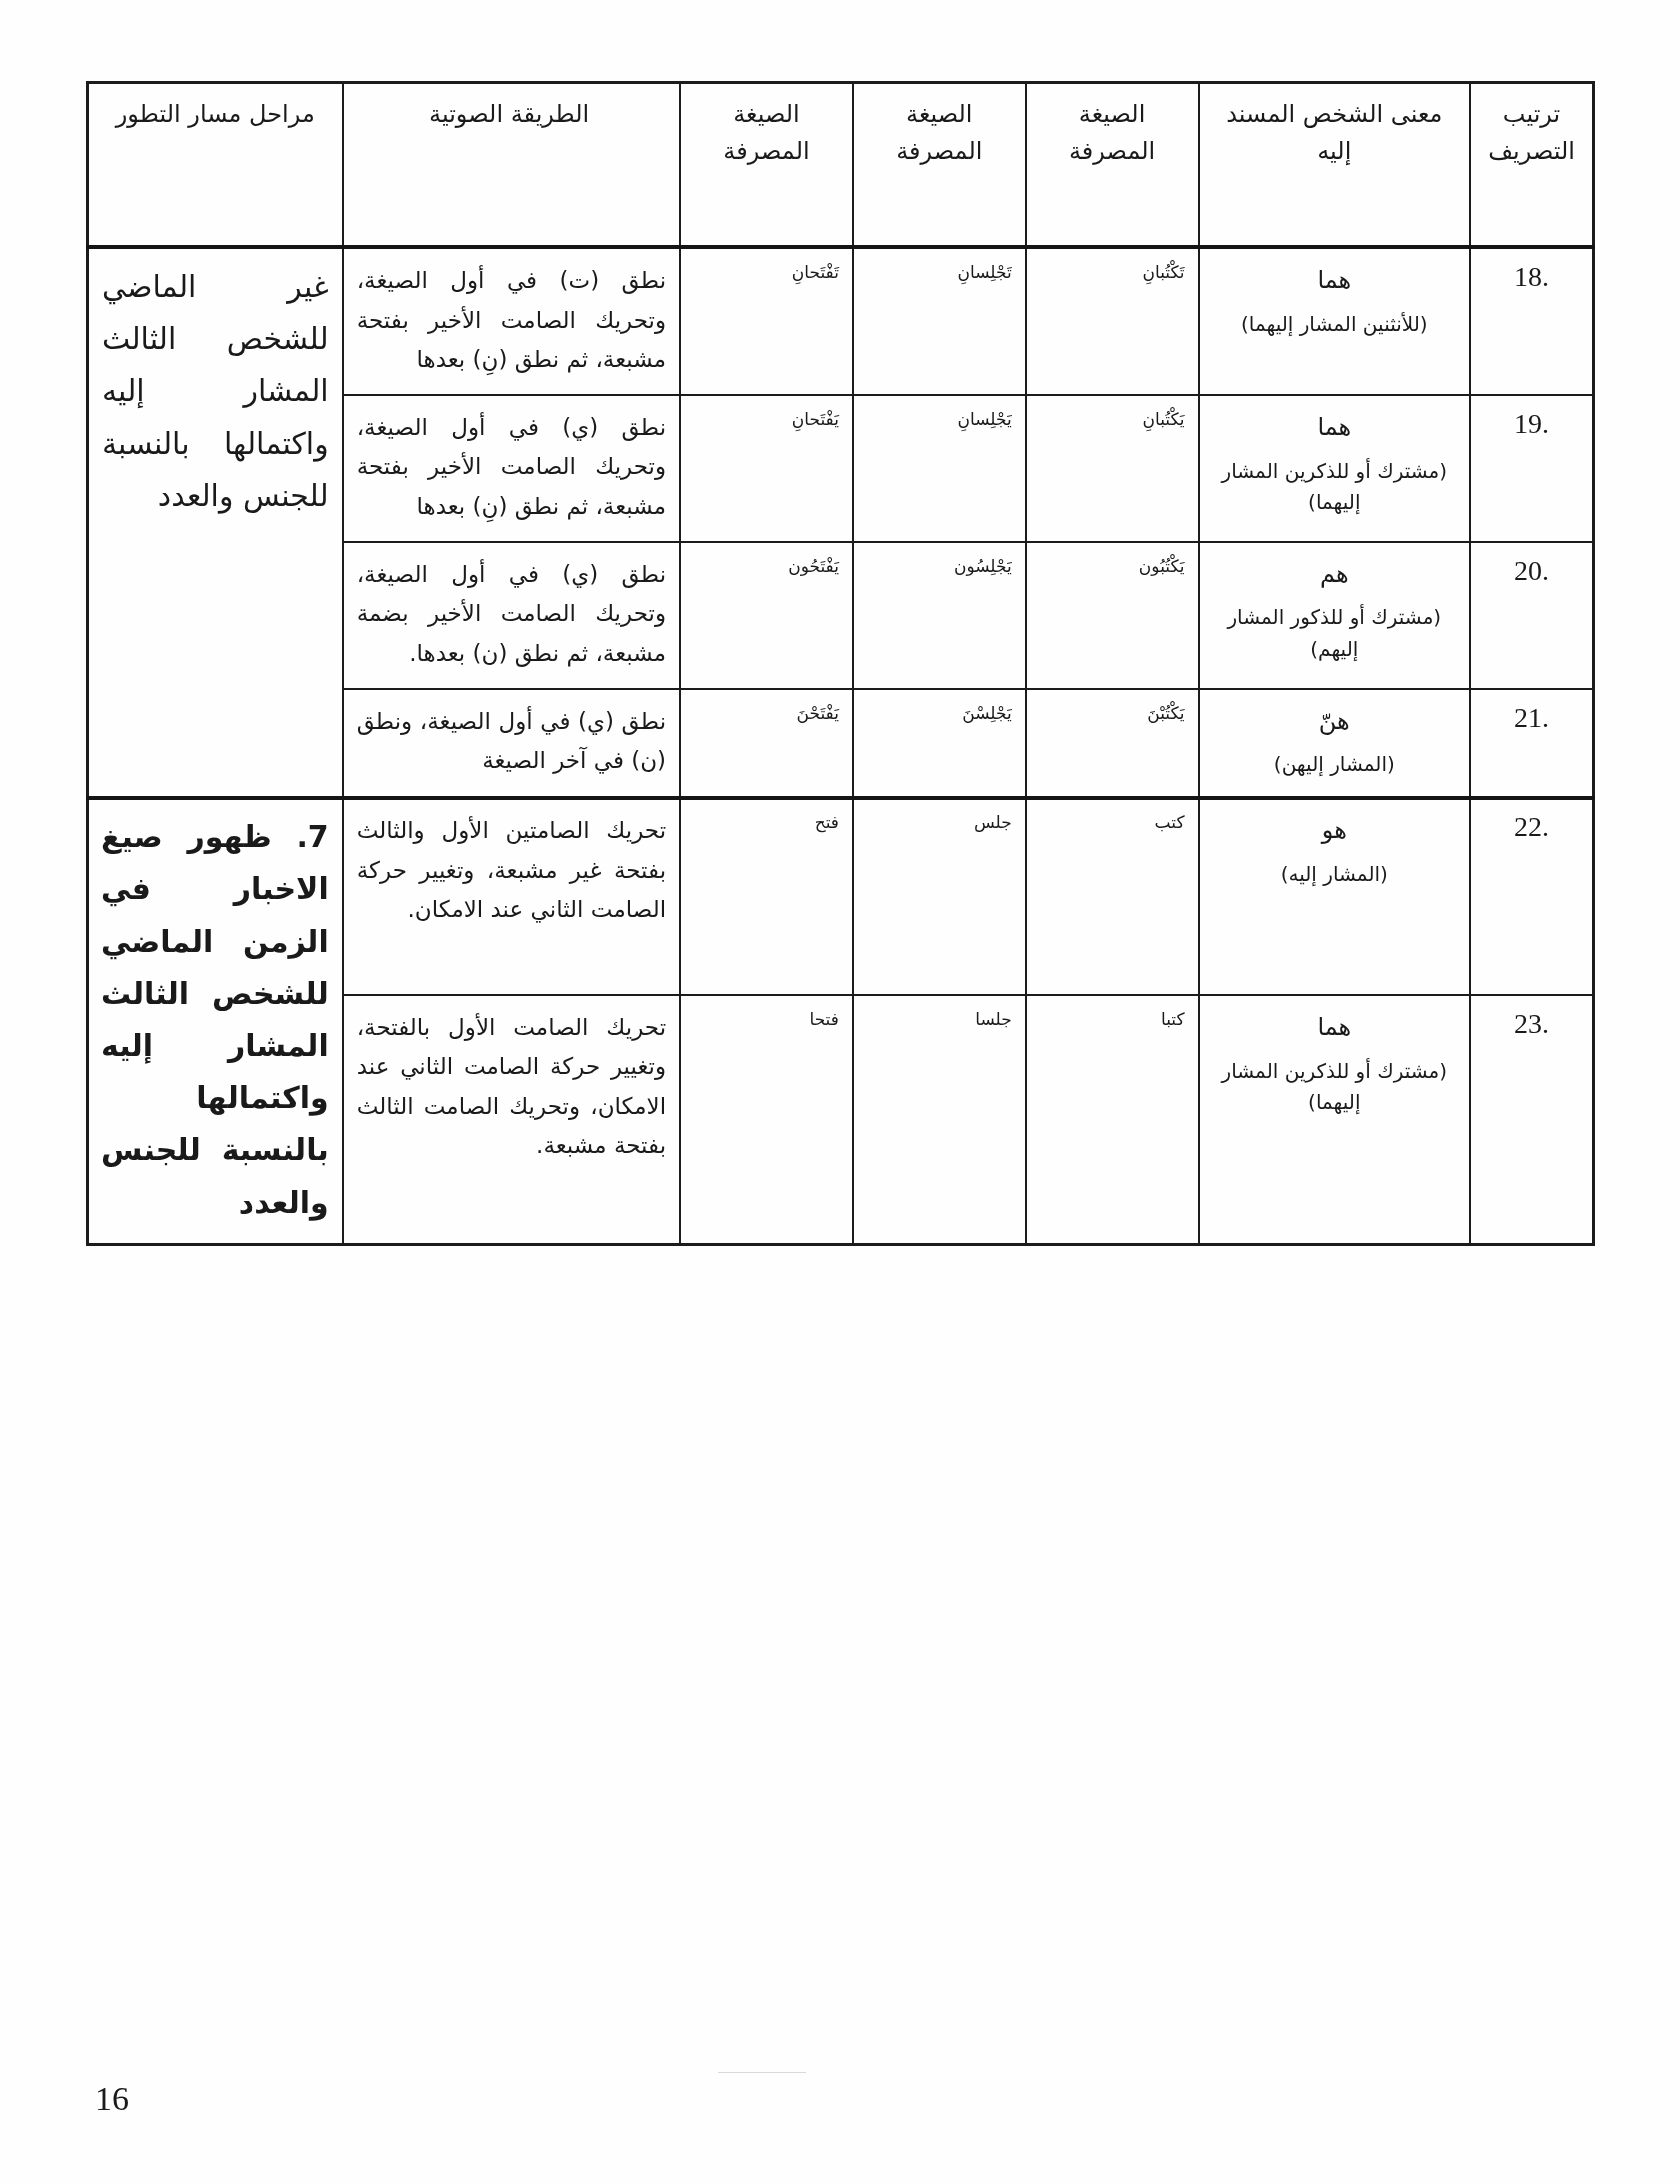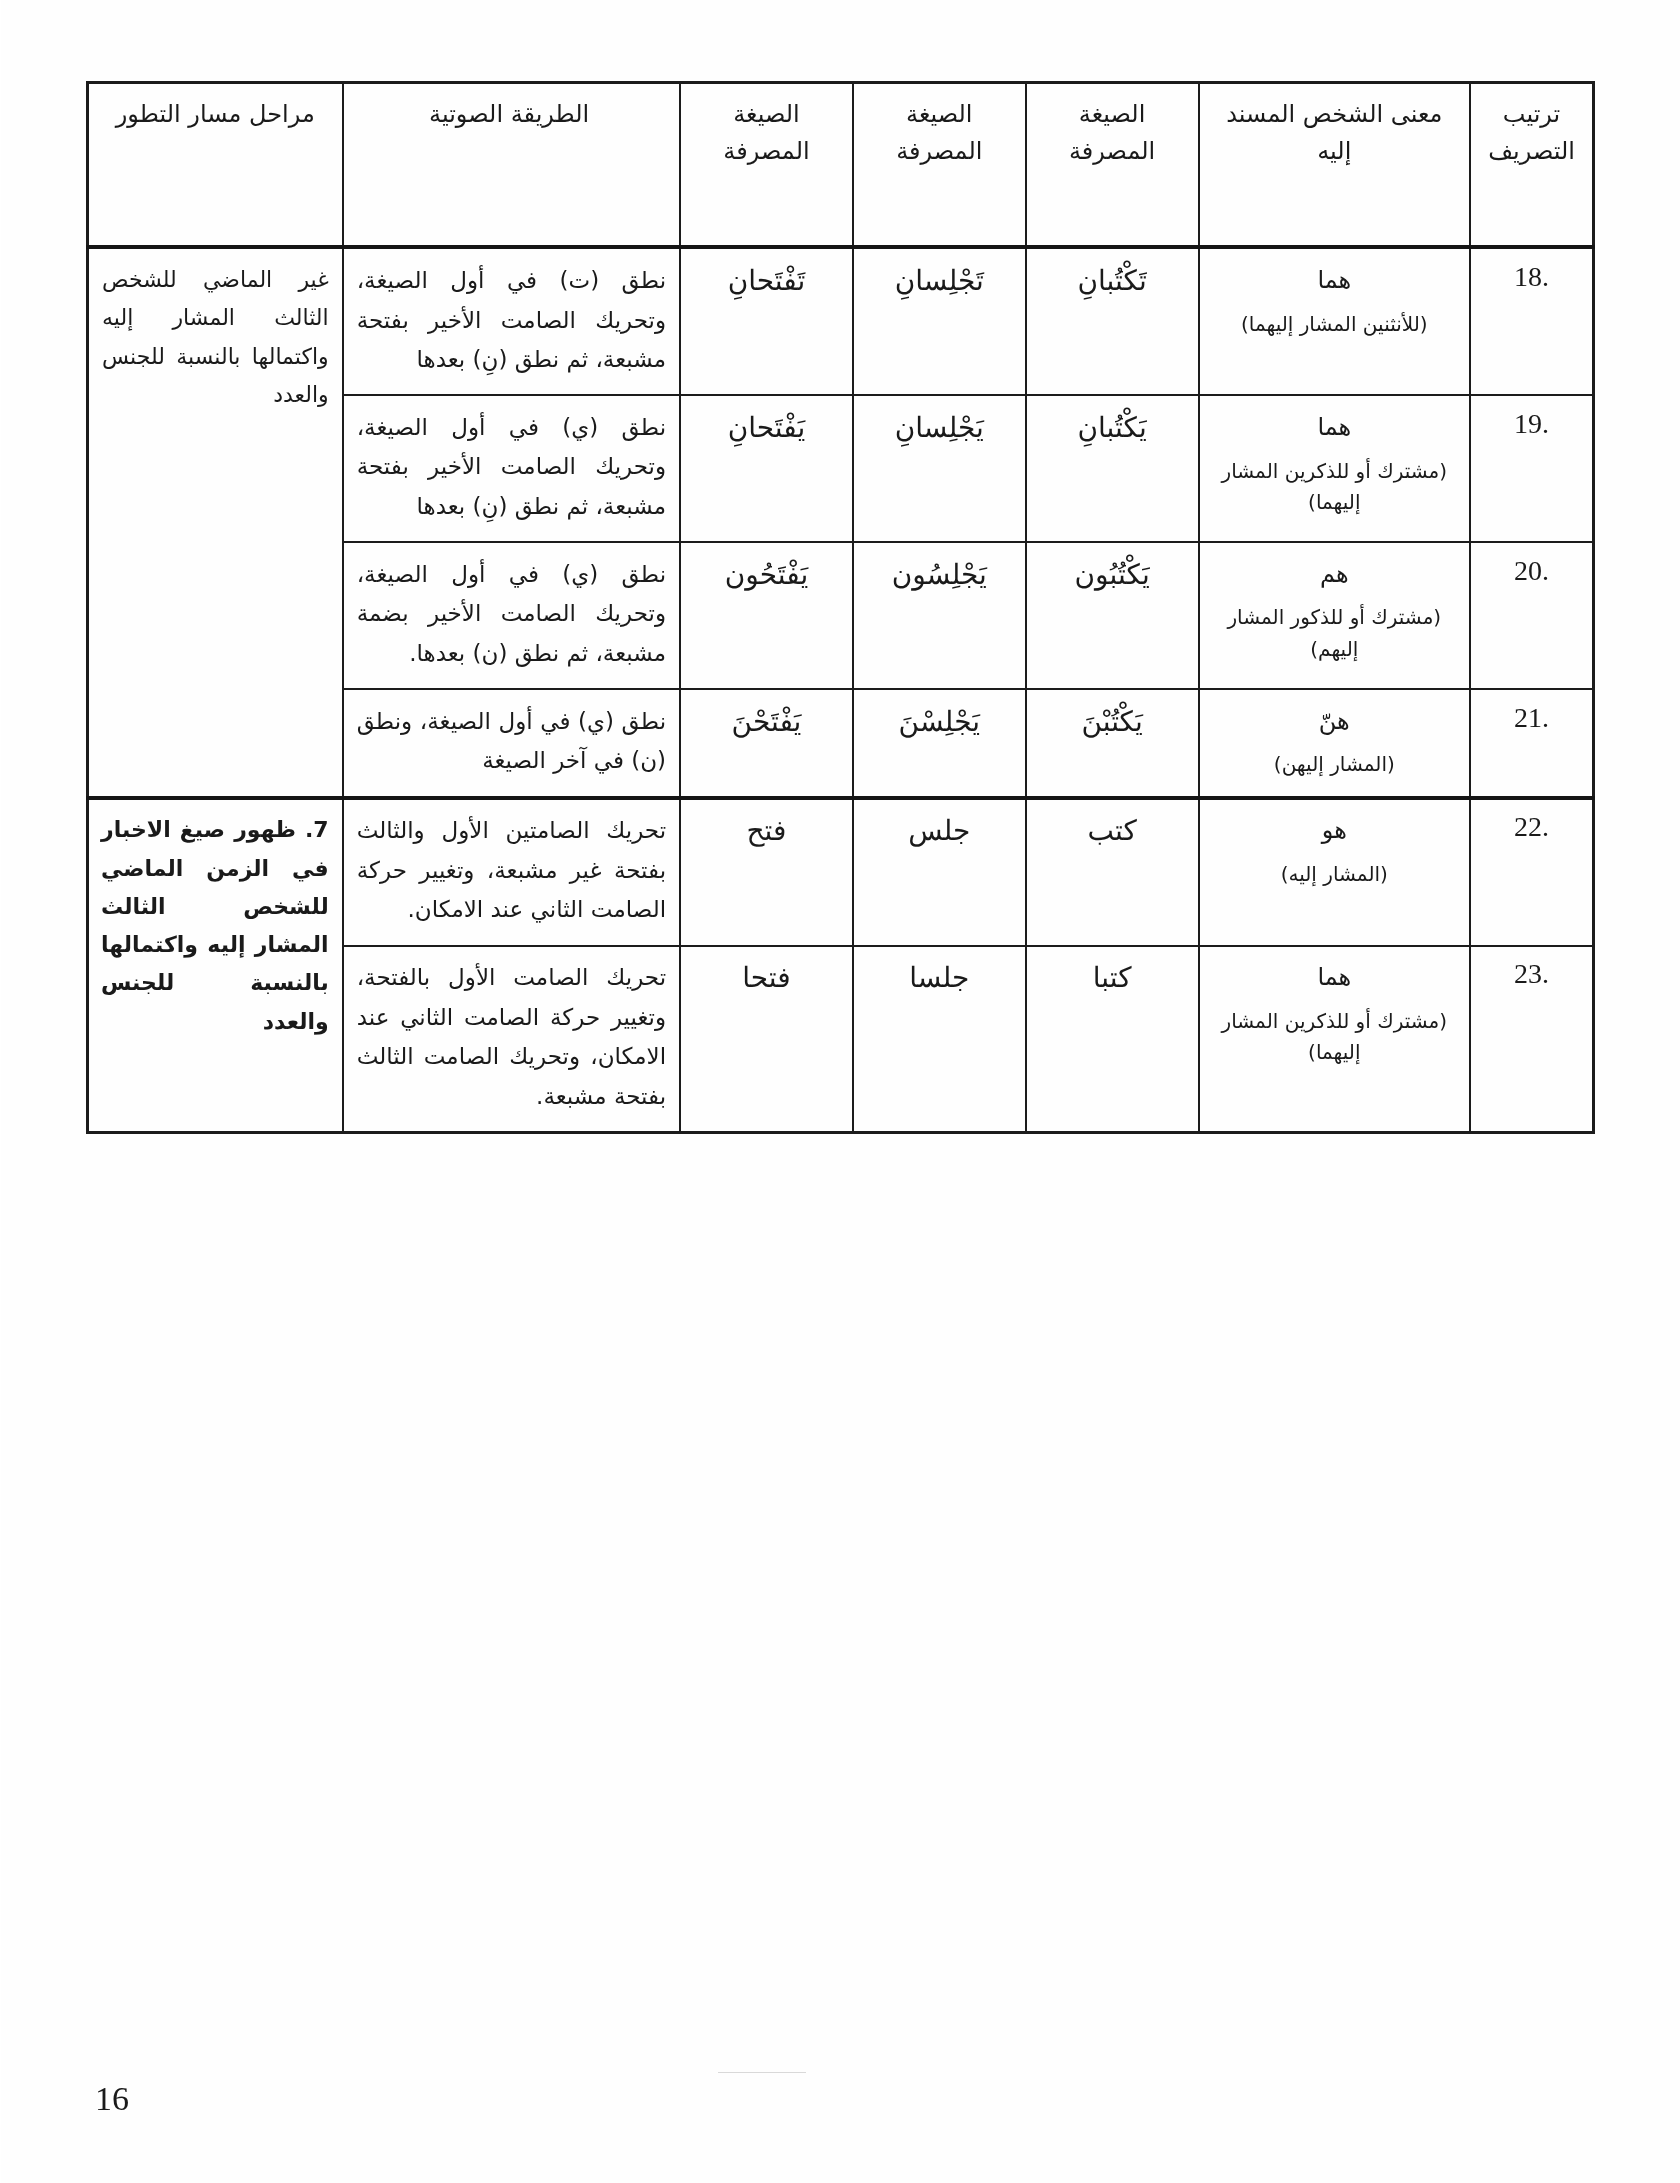--- a/index.html
+++ b/index.html
@@ -93,38 +93,36 @@
     display: block;
     margin-bottom: 8.8px;
   }
   .person .gloss {
     display: block;
     font-size: 20px;
     line-height: 1.58;
   }
 
   .form {
-    font-size: 28px;
-    text-align: center;
+    font-size: 17px;
     padding-top: 16px;
     line-height: 1.4;
     white-space: nowrap;
-    font-family: Liberation Serif, serif;
   }
 
   .phon {
     font-size: 23px;
     line-height: 1.72;
     text-align: justify;
     text-align-last: right;
     padding-top: 14.6px;
   }
 
   .stage {
-    font-size: 22px;
+    font-size: 30px;
     line-height: 1.74;
     text-align: justify;
     text-align-last: right;
     padding-top: 19px;
   }
   .stage.bold-stage {
     font-weight: bold;
     padding-left: 12px;
   }
 

